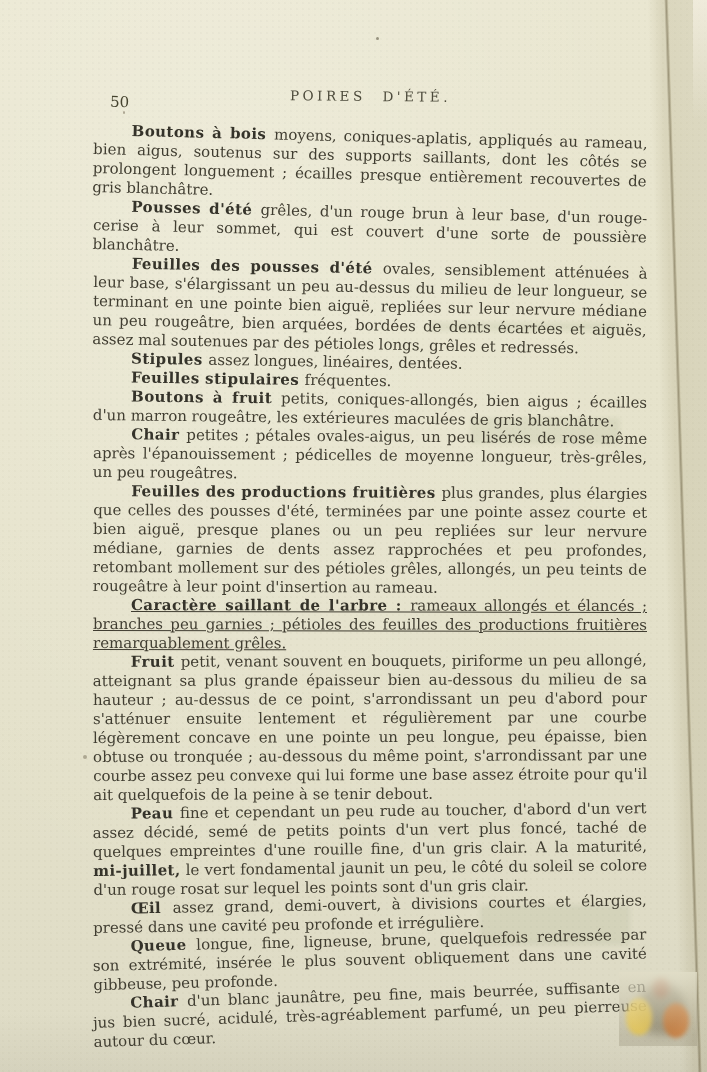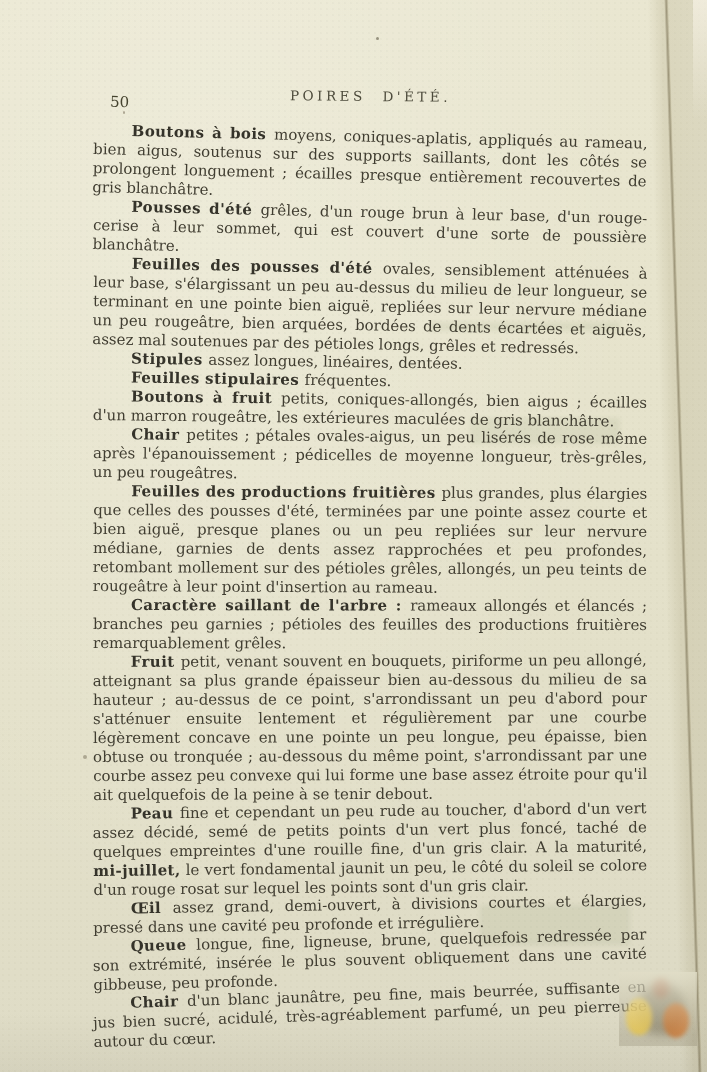--- a/index.html
+++ b/index.html
@@ -67,21 +67,21 @@
   .para .lead { font-weight: bold; letter-spacing: 0.4px; color: #35332a; }
   
   .para:nth-of-type(1)  { transform: rotate(1.4deg); }
   .para:nth-of-type(2)  { transform: rotate(1.3deg); }
   .para:nth-of-type(3)  { transform: rotate(1.1deg); }
   .para:nth-of-type(4)  { transform: rotate(0.9deg); }
   .para:nth-of-type(5)  { transform: rotate(0.8deg); }
   .para:nth-of-type(6)  { transform: rotate(0.7deg); }
   .para:nth-of-type(7)  { transform: rotate(0.5deg); }
   .para:nth-of-type(8)  { transform: rotate(0.3deg); }
-  .para:nth-of-type(9)  { transform: rotate(0.1deg); }
+  .para:nth-of-type(9)  { transform: rotate(0.1deg); text-decoration: underline; }
   .para:nth-of-type(10) { transform: rotate(-0.2deg); }
   .para:nth-of-type(11) { transform: rotate(-0.6deg); }
   .para:nth-of-type(12) { transform: rotate(-0.9deg); }
   .para:nth-of-type(13) { transform: rotate(-1.3deg); }
   .para:nth-of-type(14) { transform: rotate(-1.8deg); }
   
   .speck { position: absolute; border-radius: 50%; background: rgba(80,75,55,0.55); }
   .speck.s1 { left: 376px; top: 37px;  width: 3px; height: 3px; }
   .speck.s2 { left: 123px; top: 111px; width: 2px; height: 3px; background: rgba(90,80,60,0.45); }
   .speck.s3 { left: 83px;  top: 755px; width: 4px; height: 4px; background: rgba(90,80,60,0.40); }

